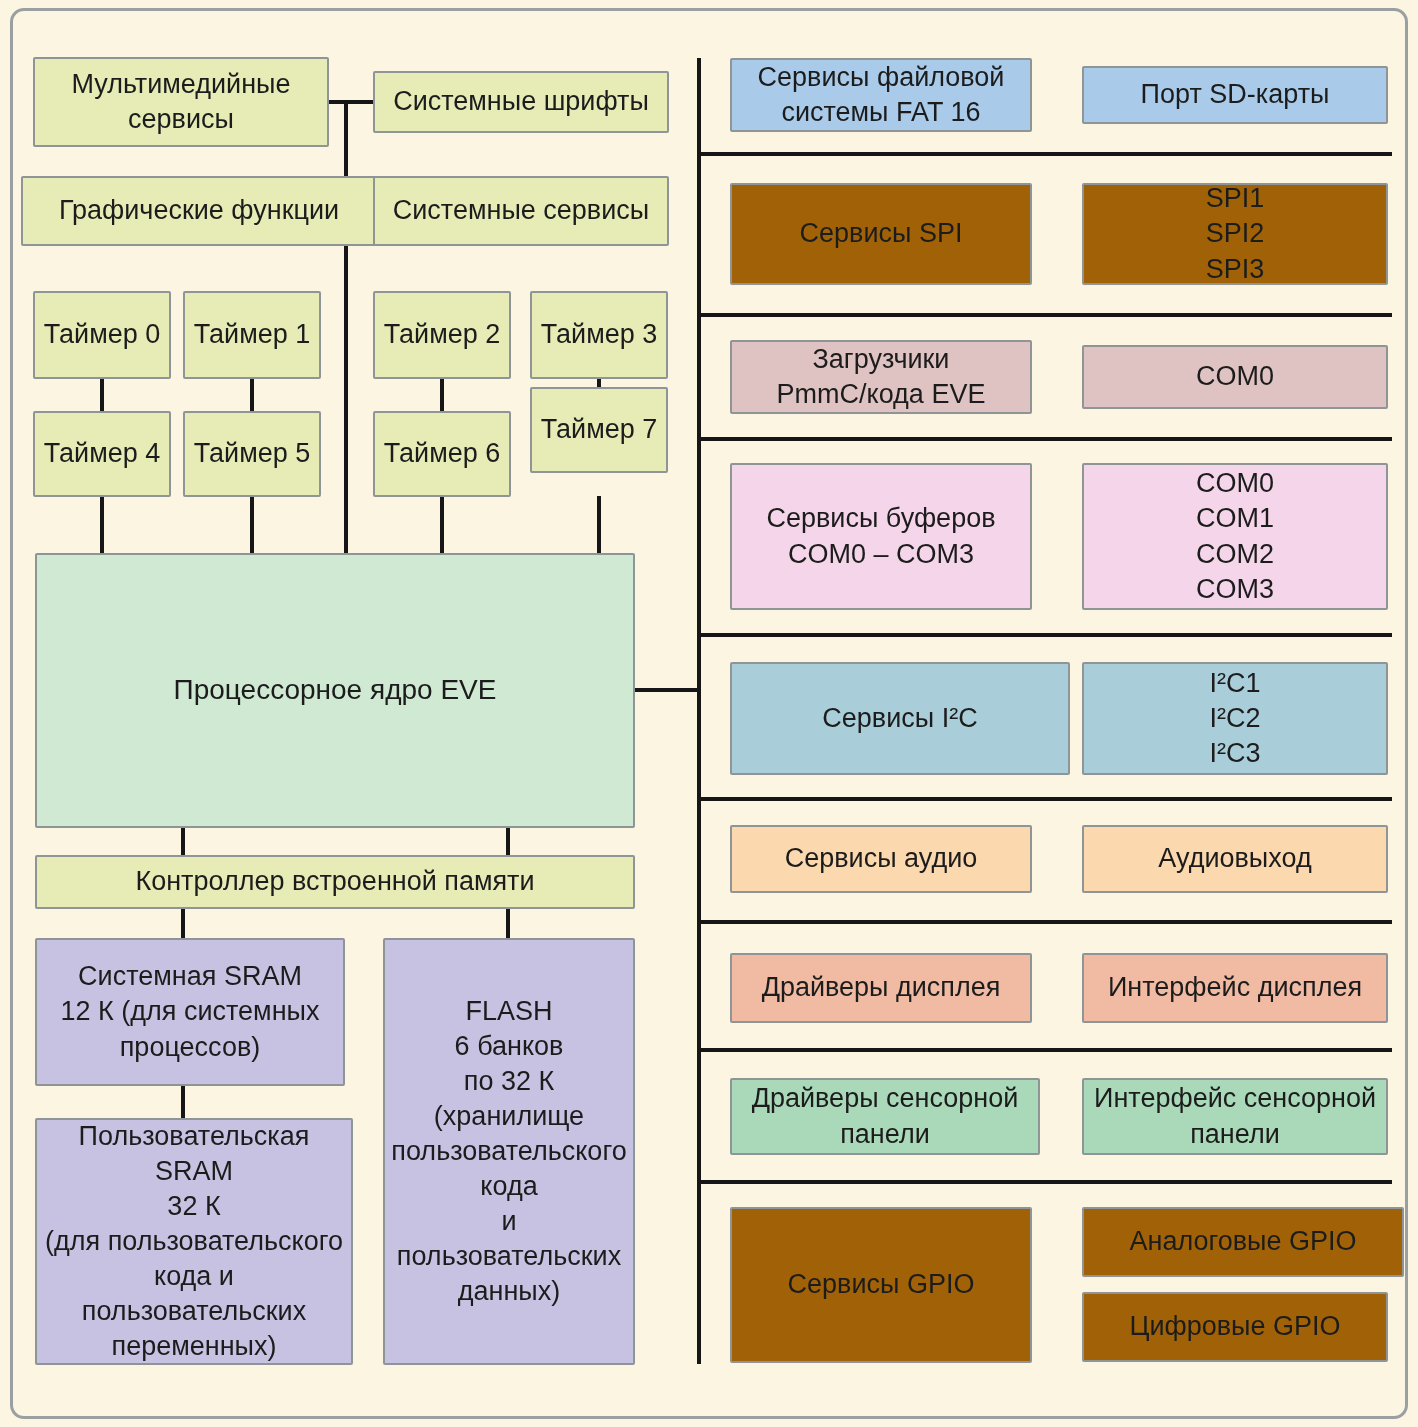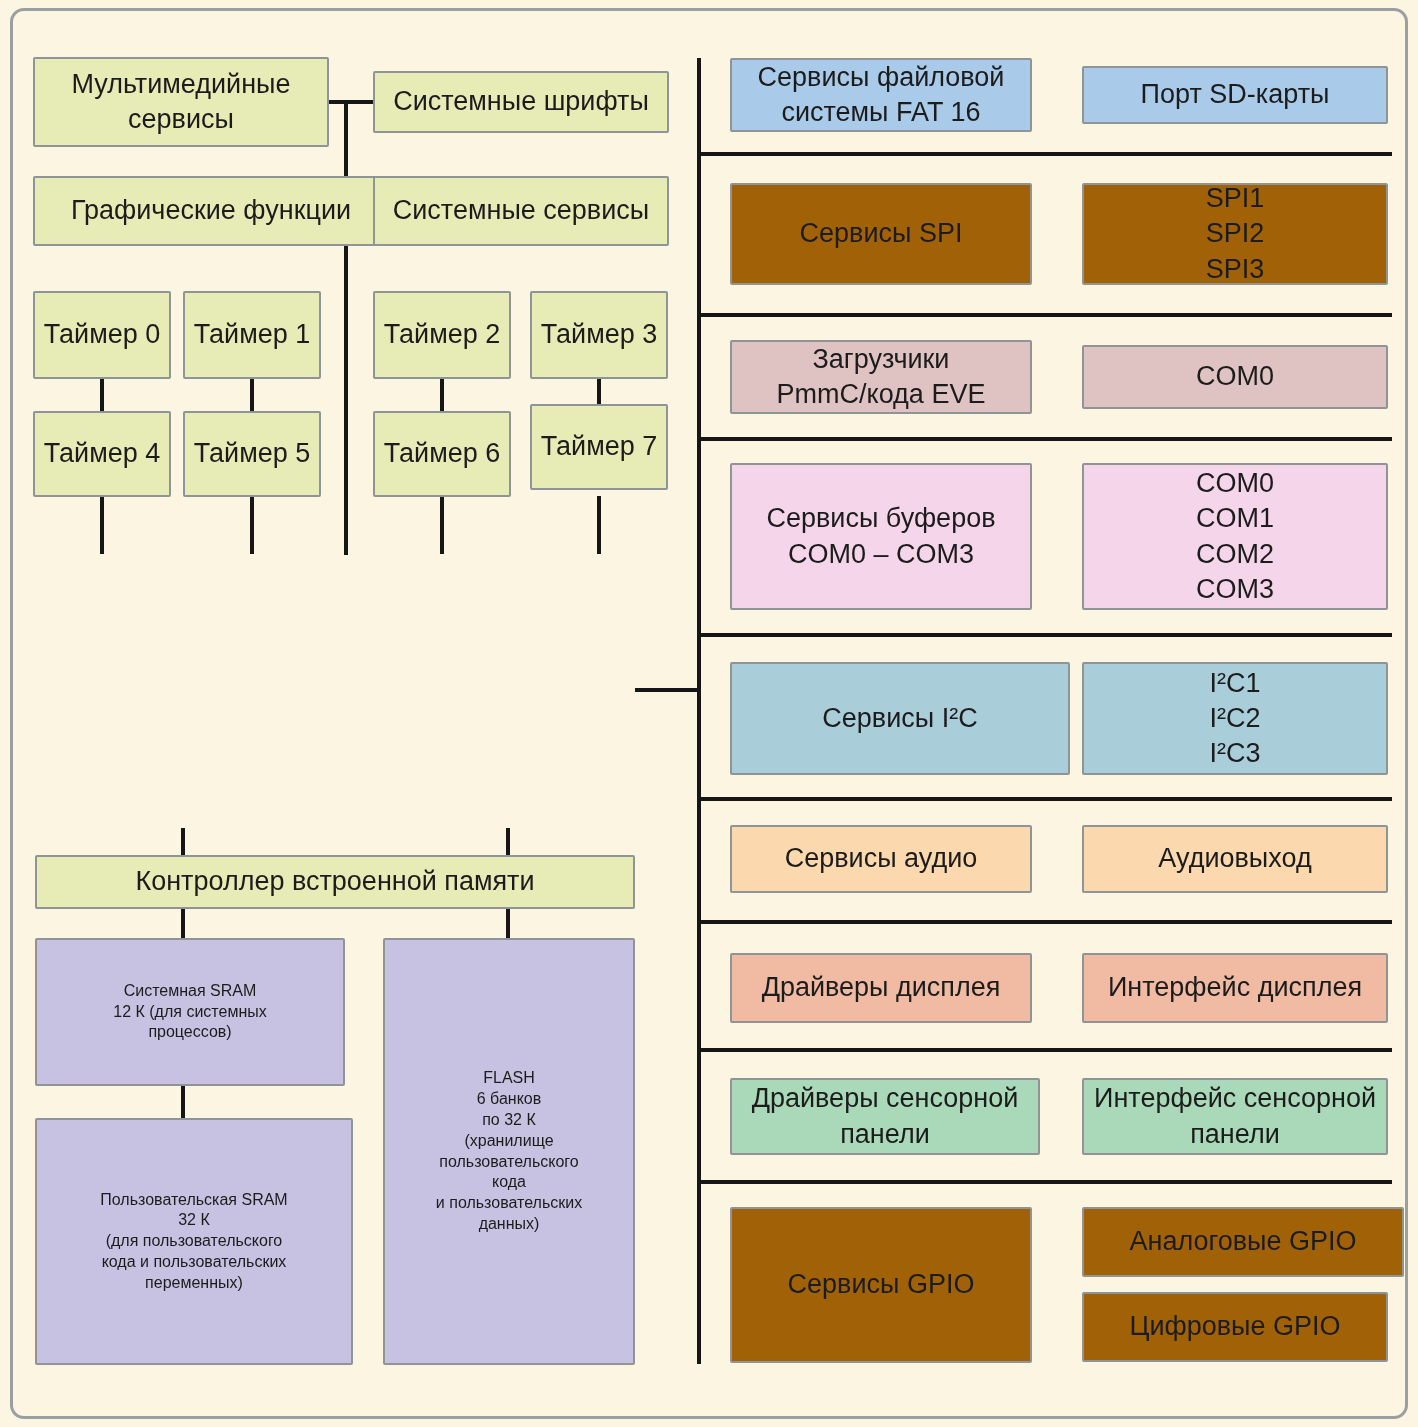--- a/index.html
+++ b/index.html
@@ -6,21 +6,21 @@
   html,body { background:#fbf5e2; }
   body { font-family:"Liberation Sans", sans-serif; color:#1c1c1c; }
   .canvas { position:relative; width:1418px; height:1427px; background:#fbf5e2; overflow:hidden; }
   .frame { position:absolute; left:10px; top:8px; width:1398px; height:1411px;
            border:3px solid #9aa0a2; border-radius:14px; }
   .box { position:absolute; display:flex; align-items:center; justify-content:center;
          text-align:center; white-space:pre-line; font-size:27px; line-height:1.3;
          border:2px solid #8f9496; border-radius:2px; padding:4px; }
   .yg     { background:#e7ebb5; }
   .core   { background:#cfe9d3; font-size:28px; }
-  .purple { background:#c7c2e2; font-size:16px; }
+  .purple { background:#c7c2e2; font-size:27px; }
   .blue   { background:#a9cbe9; }
   .gray   { background:#a16207; }
   .rose   { background:#dfc3c3; }
   .pink   { background:#f4d5ea; }
   .teal   { background:#a9cdd9; }
   .peach  { background:#fbd8ad; }
   .salmon { background:#f0baa3; }
   .green  { background:#aad9ba; }
   .hline, .vline { position:absolute; background:#161616; }
 </style>
@@ -58,32 +58,33 @@
   <div class="hline" style="left:697px;top:437px;width:695px;height:4px"></div>
   <div class="hline" style="left:697px;top:633px;width:695px;height:4px"></div>
   <div class="hline" style="left:697px;top:797px;width:695px;height:4px"></div>
   <div class="hline" style="left:697px;top:920px;width:695px;height:4px"></div>
   <div class="hline" style="left:697px;top:1048px;width:695px;height:4px"></div>
   <div class="hline" style="left:697px;top:1180px;width:695px;height:4px"></div>
 
   <div class="box yg" style="left:33px;top:57px;width:296px;height:90px">Мультимедийные
 сервисы</div>
   <div class="box yg" style="left:373px;top:71px;width:296px;height:62px">Системные шрифты</div>
-  <div class="box yg" style="left:33px;top:176px;width:356px;height:70px">Графические функции</div>
+  <div class="box yg" style="left:21px;top:176px;width:356px;height:70px">Графические функции</div>
   <div class="box yg" style="left:373px;top:176px;width:296px;height:70px">Системные сервисы</div>
 
   <div class="box yg" style="left:33px;top:291px;width:138px;height:88px">Таймер 0</div>
   <div class="box yg" style="left:183px;top:291px;width:138px;height:88px">Таймер 1</div>
   <div class="box yg" style="left:373px;top:291px;width:138px;height:88px">Таймер 2</div>
   <div class="box yg" style="left:530px;top:291px;width:138px;height:88px">Таймер 3</div>
   <div class="box yg" style="left:33px;top:411px;width:138px;height:86px">Таймер 4</div>
   <div class="box yg" style="left:183px;top:411px;width:138px;height:86px">Таймер 5</div>
   <div class="box yg" style="left:373px;top:411px;width:138px;height:86px">Таймер 6</div>
-  <div class="box yg" style="left:530px;top:404px;width:138px;height:86px">Таймер 7</div>
+  <div class="box yg" style="left:530px;top:387px;width:138px;height:86px">Таймер 7</div>
 
+  <div class="box core" style="left:35px;top:553px;width:600px;height:275px">Процессорное ядро EVE</div>
   <div class="box yg" style="left:35px;top:855px;width:600px;height:54px">Контроллер встроенной памяти</div>
 
   <div class="box purple" style="left:35px;top:938px;width:310px;height:148px">Системная SRAM
 12 К (для системных
 процессов)</div>
   <div class="box purple" style="left:35px;top:1118px;width:318px;height:247px">Пользовательская SRAM
 32 К
 (для пользовательского
 кода и пользовательских
 переменных)</div>

